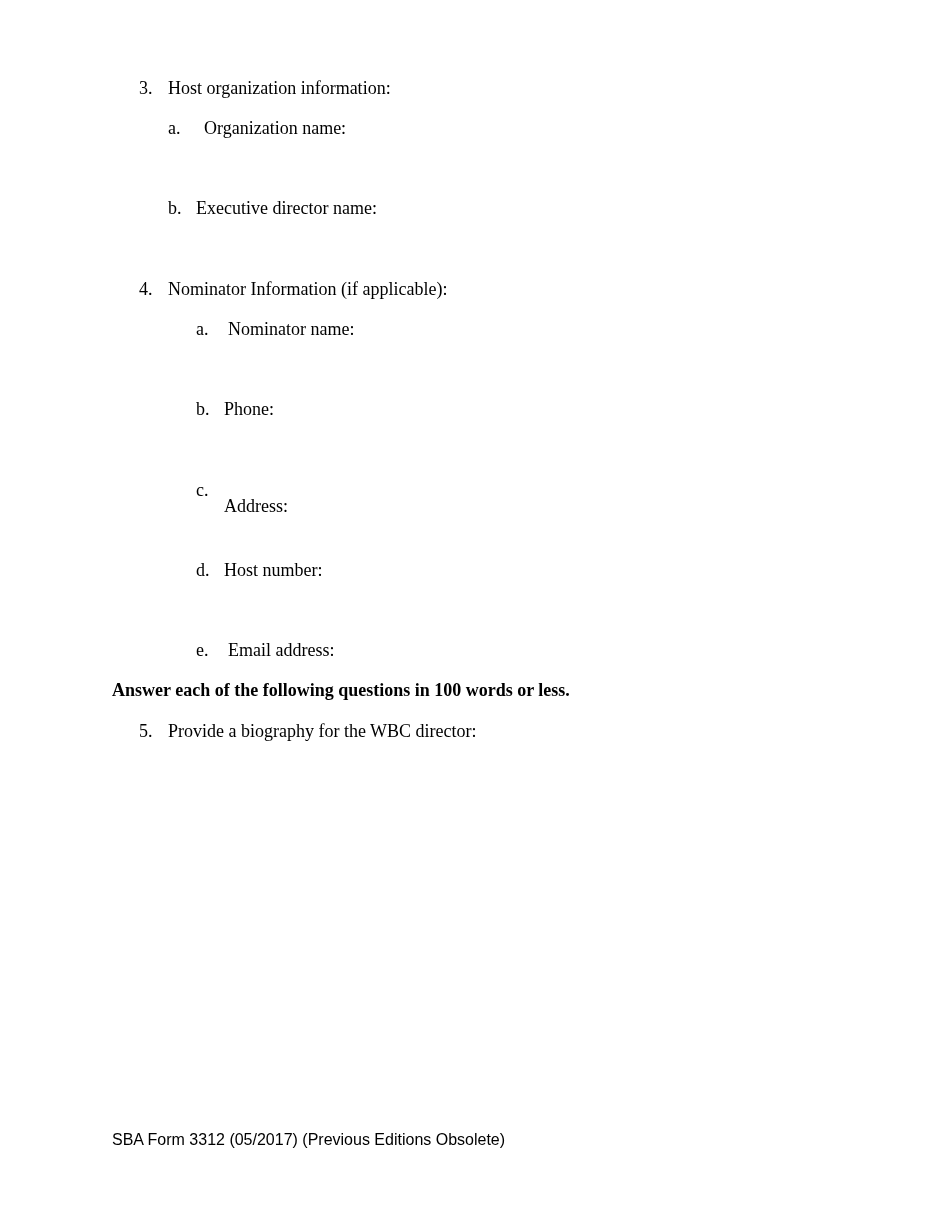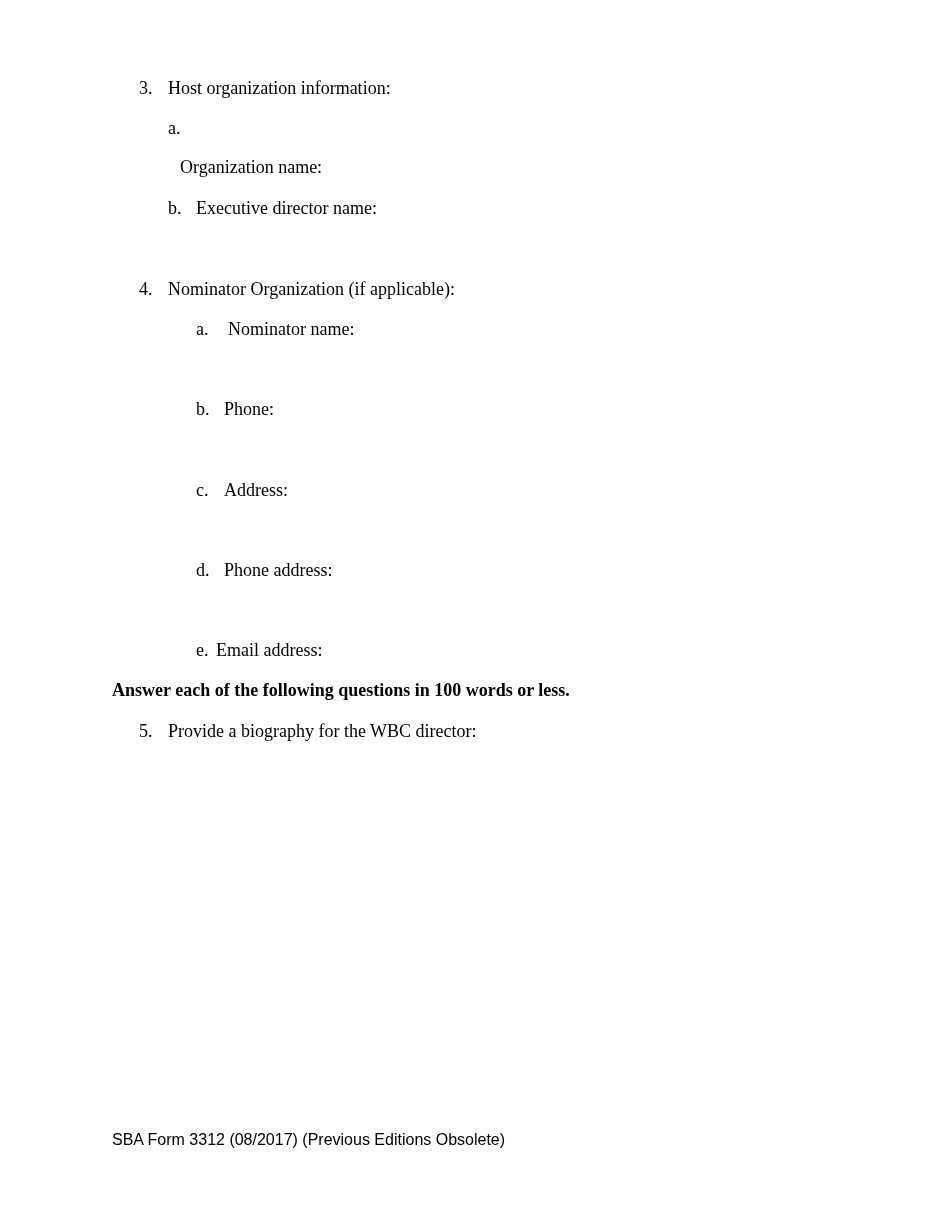--- a/index.html
+++ b/index.html
@@ -15,60 +15,60 @@
 
 <div>
 
   <div class="line" style="top:77px;left:139px;">
     <span>3.</span>
     <span class="num" style="left:29px;">Host organization information:</span>
   </div>
 
   <div class="line" style="top:117px;left:168px;">
     <span>a.</span>
-    <span class="num" style="left:12px;margin-top:39px;">Organization name:</span>
+    <span class="num" style="left:36px;">Organization name:</span>
   </div>
 
   <div class="line" style="top:197px;left:168px;">
     <span>b.</span>
     <span class="num" style="left:28px;text-align:right;">Executive director name:</span>
   </div>
 
   <div class="line" style="top:278px;left:139px;">
     <span>4.</span>
-    <span class="num" style="left:29px;">Nominator Organization (if applicable):</span>
+    <span class="num" style="left:29px;">Nominator Information (if applicable):</span>
   </div>
 
   <div class="line" style="top:318px;left:196px;">
     <span>a.</span>
     <span class="num" style="left:32px;">Nominator name:</span>
   </div>
 
   <div class="line" style="top:398px;left:196px;">
     <span>b.</span>
     <span class="num" style="left:28px;">Phone:</span>
   </div>
 
   <div class="line" style="top:479px;left:196px;">
     <span>c.</span>
-    <span class="num" style="left:28px;">Address:</span>
+    <span class="num" style="left:28px;margin-top:16px;">Address:</span>
   </div>
 
   <div class="line" style="top:559px;left:196px;">
     <span>d.</span>
-    <span class="num" style="left:28px;">Phone address:</span>
+    <span class="num" style="left:28px;">Host number:</span>
   </div>
 
   <div class="line" style="top:639px;left:196px;">
     <span>e.</span>
-    <span class="num" style="left:20px;">Email address:</span>
+    <span class="num" style="left:32px;">Email address:</span>
   </div>
 
   <div class="line bold" style="top:679px;left:112px;">Answer each of the following questions in 100 words or less.</div>
 
   <div class="line" style="top:720px;left:139px;">
     <span>5.</span>
     <span class="num" style="left:29px;text-align:center;">Provide a biography for the WBC director:</span>
   </div>
 
-  <div class="footer">SBA Form 3312 (08/2017) (Previous Editions Obsolete)</div>
+  <div class="footer">SBA Form 3312 (05/2017) (Previous Editions Obsolete)</div>
 
 </div>
 
 </body></html>

